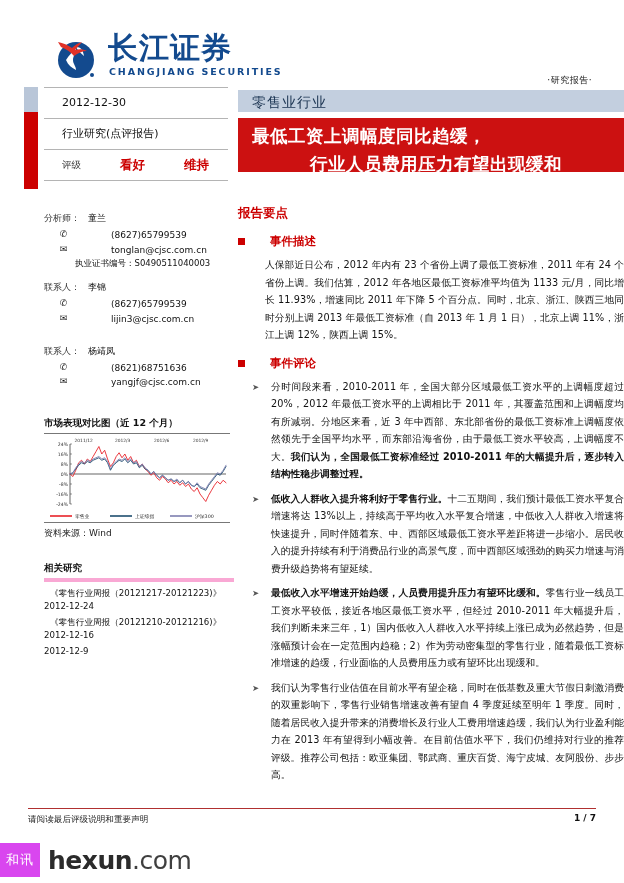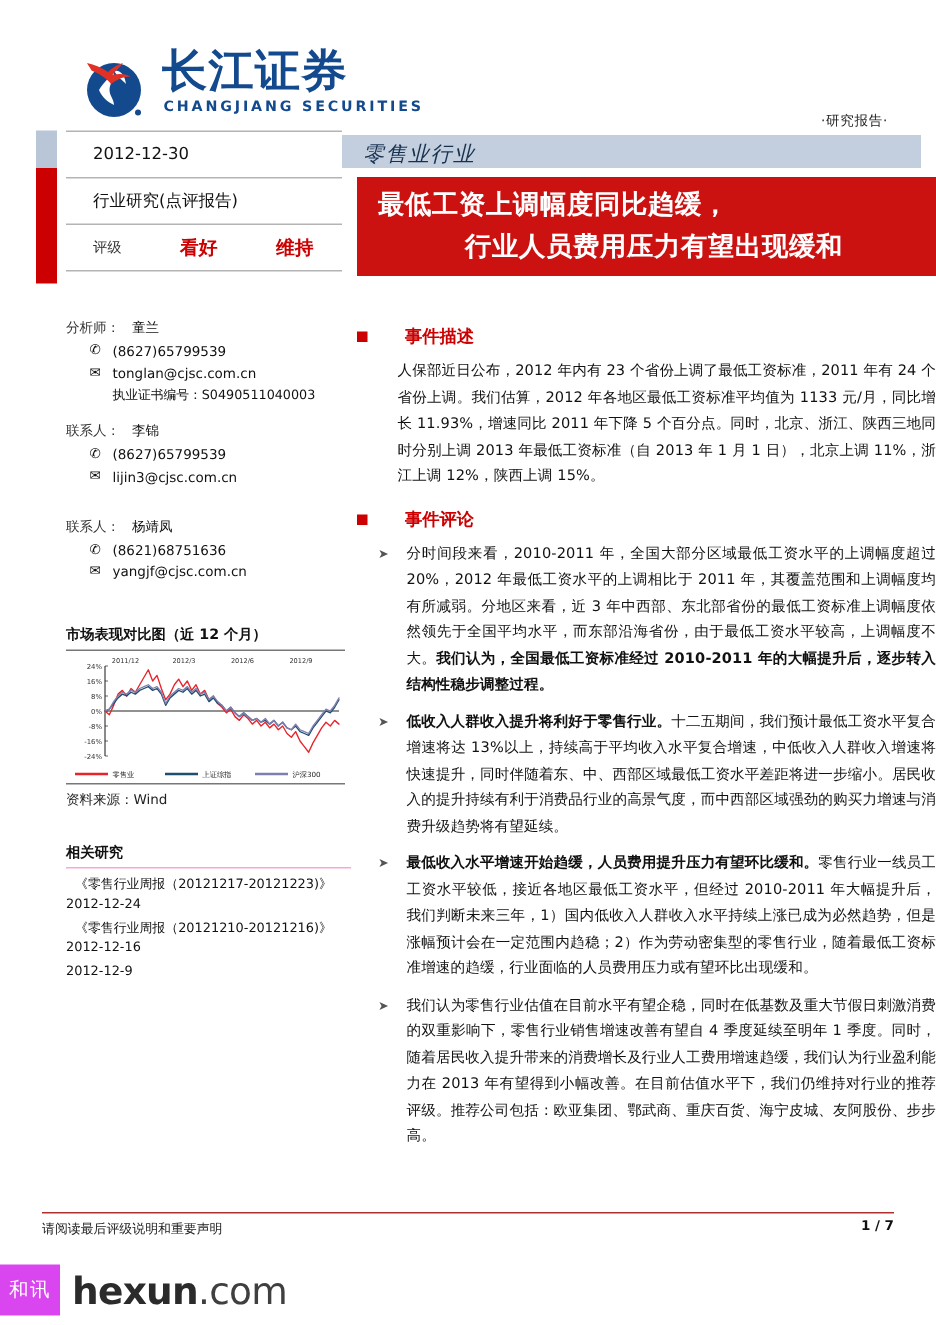--- a/index.html
+++ b/index.html
@@ -151,21 +151,21 @@
   .ico {
     display: inline-block;
     width: 11px;
     height: 11px;
     flex: 0 0 11px;
     line-height: 11px;
     text-align: center;
     font-size: 9px;
     color: #111;
   }
-  .contact-line .txt { font-size: 9px; }
+  .contact-line .txt { font-size: 9px; margin-left: 36px; }
   .lic { margin: 2.5px 0 0 31px; font-size: 8.5px; }
 
   
   .chart-title {
     position: absolute;
     left: 44px;
     top: 417px;
     width: 186px;
     font-size: 9.5px;
     font-weight: bold;
@@ -195,57 +195,56 @@
   .related {
     position: absolute;
     left: 44px;
     top: 562px;
     width: 190px;
   }
   .related-title {
     font-size: 9.5px;
     font-weight: bold;
     color: #111;
-    border-bottom: 1px solid #f9a8d4;
+    border-bottom: 4px solid #f9a8d4;
     padding-bottom: 3px;
     margin-bottom: 5px;
   }
   .related-item {
     font-size: 8.6px;
     color: #111;
     line-height: 13px;
     margin-bottom: 3px;
   }
   .related-item .rname { display: block; padding-left: 6px; }
   .related-item .rdate { display: block; }
 
   
   .industry-band {
     position: absolute;
-    left: 228px;
+    left: 238px;
     top: 90px;
     width: 386px;
     height: 22px;
     background: #c3cfdf;
-    font-style: italic;
   }
   .industry-band span {
     position: absolute;
     left: 14px;
     top: 4px;
     font-size: 14px;
     color: #18314f;
     letter-spacing: 1px;
   }
   .title-band {
     position: absolute;
     left: 238px;
     top: 118px;
     width: 386px;
-    height: 66px;
+    height: 54px;
     background: #cc1111;
   }
   .title-l1 {
     position: absolute;
     left: 14px;
     top: 6px;
     font-size: 17.5px;
     font-weight: bold;
     color: #ffffff;
     letter-spacing: 0.5px;
@@ -507,20 +506,21 @@
 
   <div class="industry-band">
     <span>零售业行业</span>
   </div>
   <div class="title-band">
     <div class="title-l1">最低工资上调幅度同比趋缓，</div>
     <div class="title-l2">行业人员费用压力有望出现缓和</div>
   </div>
 
   <div class="content">
+    <div class="section-title">报告要点</div>
 
     <div class="sq-head">
       <span class="sq"></span>
       <span class="lbl">事件描述</span>
     </div>
     <p class="para">人保部近日公布，2012 年内有 23 个省份上调了最低工资标准，2011 年有 24 个省份上调。我们估算，2012 年各地区最低工资标准平均值为 1133 元/月，同比增长 11.93%，增速同比 2011 年下降 5 个百分点。同时，北京、浙江、陕西三地同时分别上调 2013 年最低工资标准（自 2013 年 1 月 1 日），北京上调 11%，浙江上调 12%，陕西上调 15%。</p>
 
     <div class="sq-head">
       <span class="sq"></span>
       <span class="lbl">事件评论</span>

